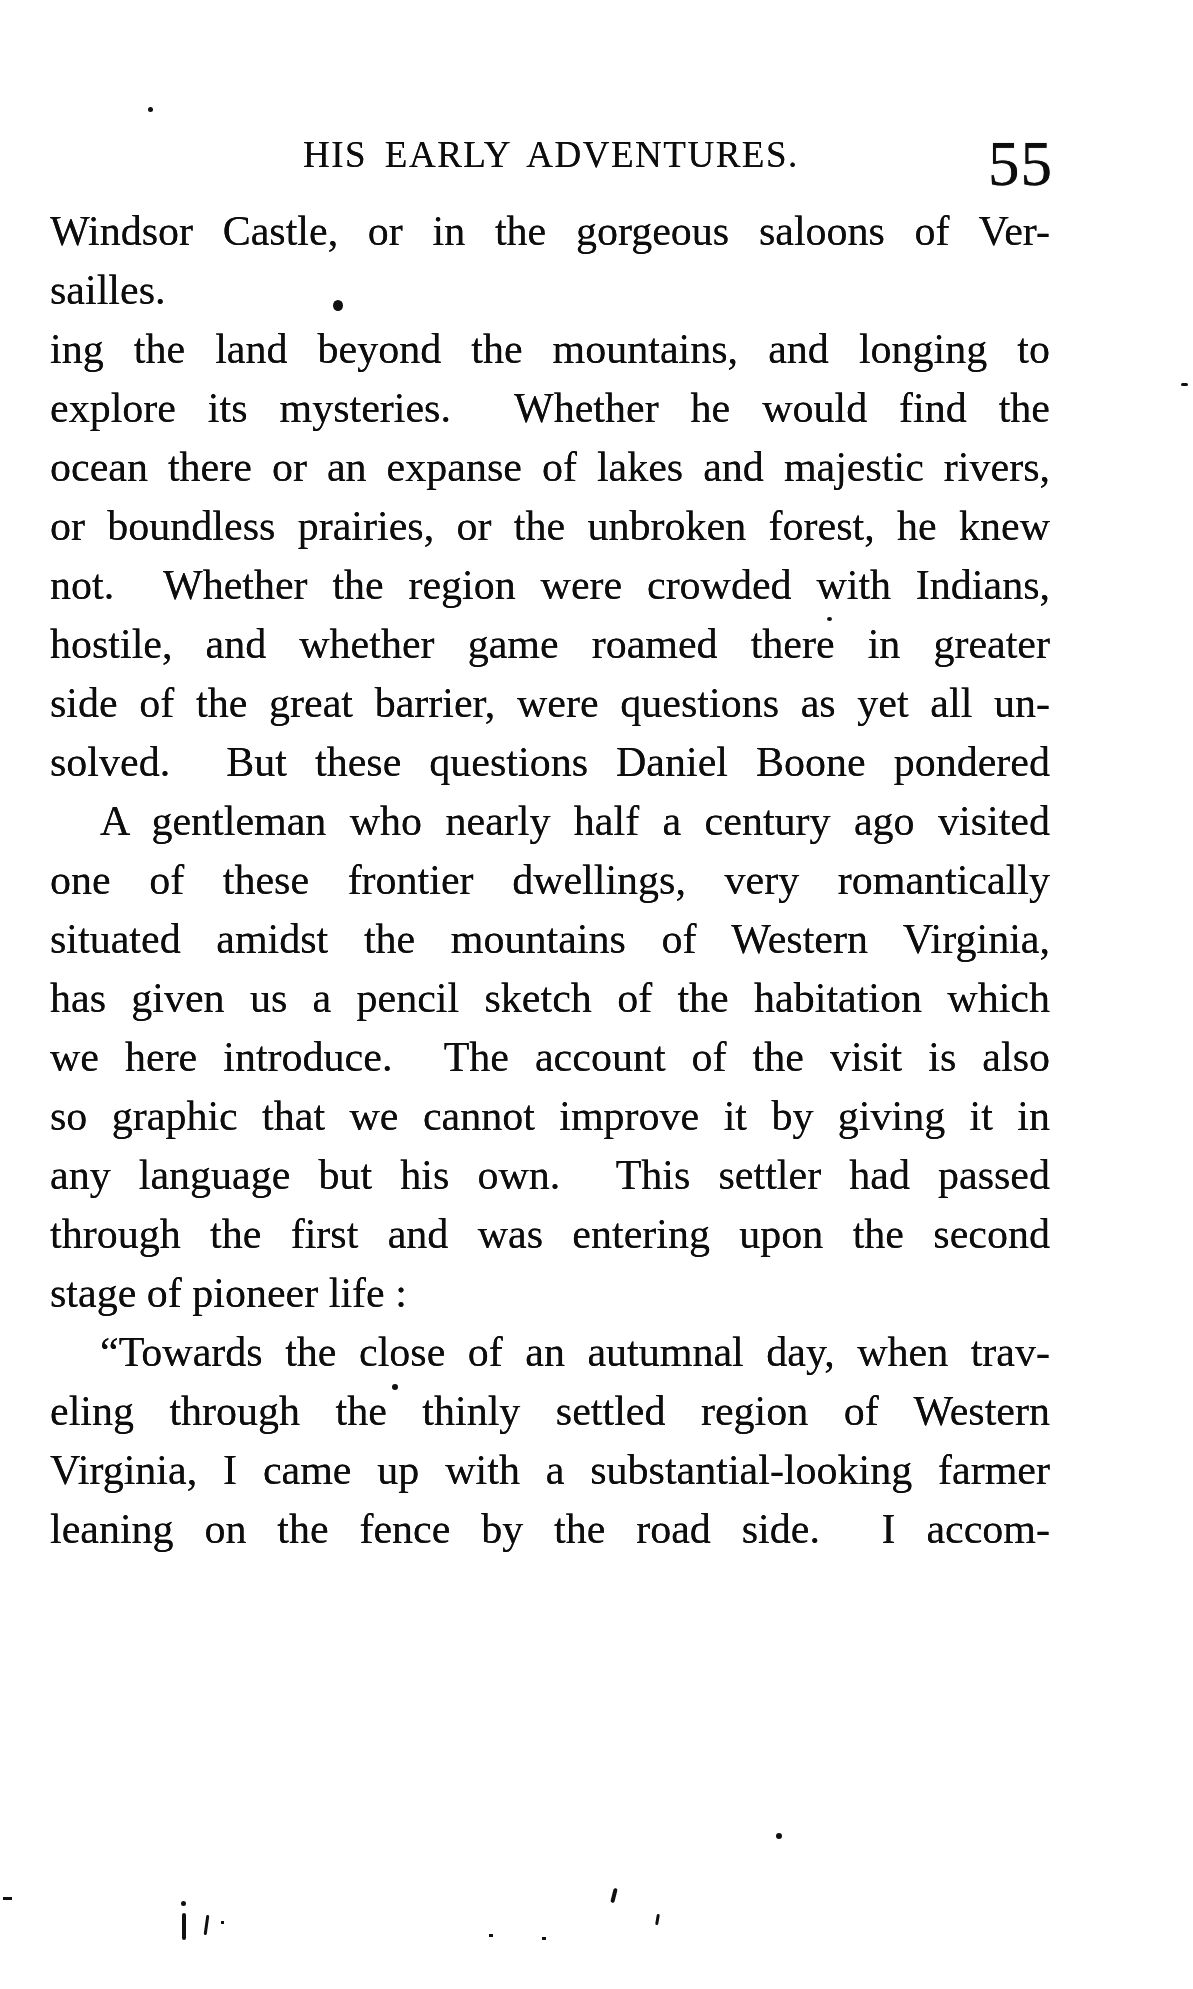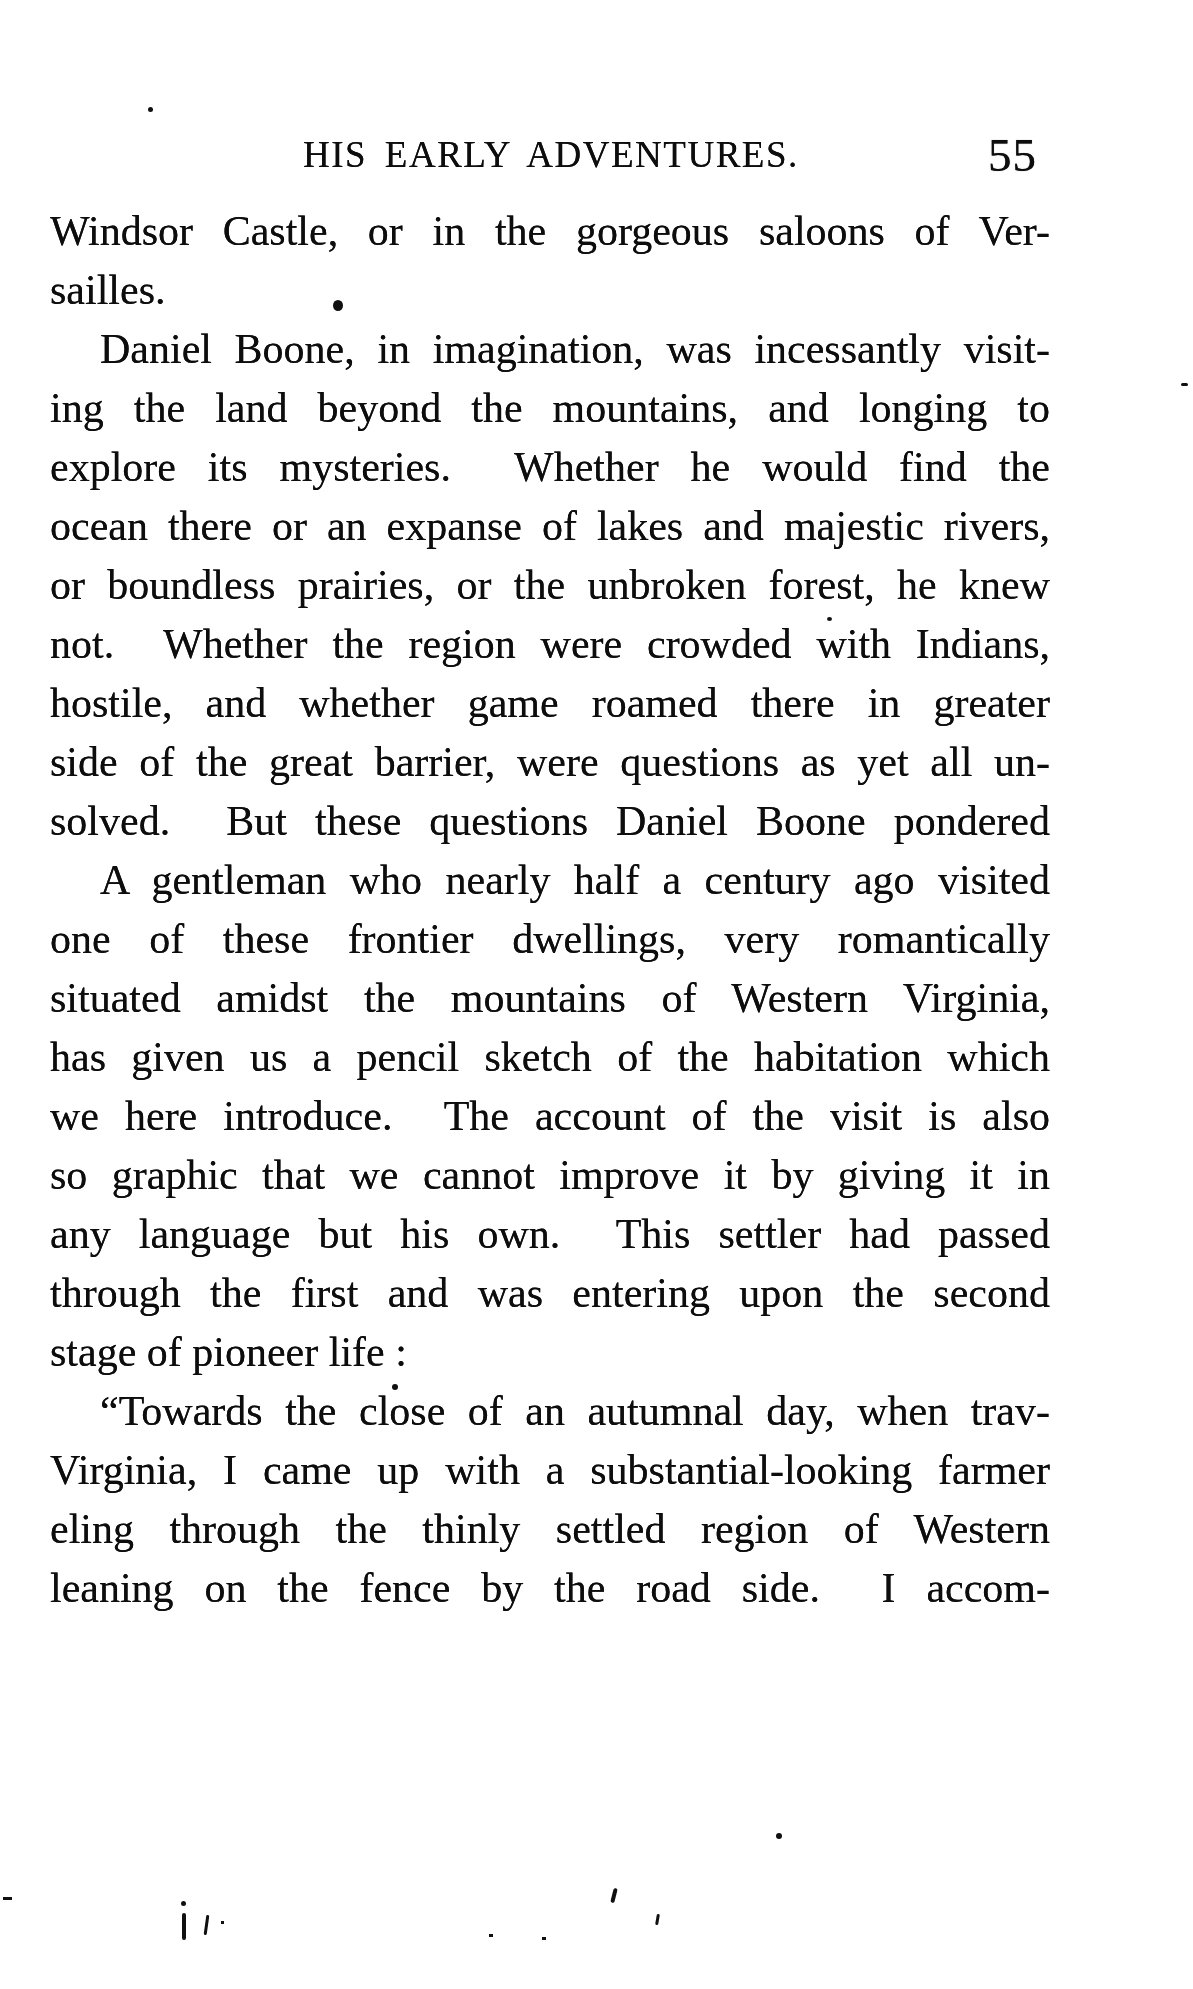--- a/index.html
+++ b/index.html
@@ -25,21 +25,21 @@
     font-size: 37px;
     letter-spacing: 1.5px;
     word-spacing: 7px;
     white-space: nowrap;
     text-shadow: 0 0 0.6px rgba(0,0,0,0.85);
   }
   .page-num {
     position: absolute;
     top: 128px;
     left: 988px;
-    font-size: 47px;
+    font-size: 63px;
     letter-spacing: 1px;
     text-shadow: 0 0 0.7px rgba(0,0,0,0.9);
   }
   .body-text {
     position: absolute;
     top: 202px;
     left: 50px;
     width: 1000px;
   }
   .line {
@@ -70,41 +70,40 @@
 <div class="page">
 
   <div>
     <div class="running-head">HIS EARLY ADVENTURES.</div>
     <div class="page-num">55</div>
   </div>
 
   <div class="body-text">
     <div class="line">Windsor Castle, or in the gorgeous saloons of Ver-</div>
     <div class="line short">sailles.</div>
-    <div class="line indent">Daniel Boone, in imagination, was incessantly visit-</div>
     <div class="line">ing the land beyond the mountains, and longing to</div>
     <div class="line">explore its mysteries.&nbsp; Whether he would find the</div>
     <div class="line">ocean there or an expanse of lakes and majestic rivers,</div>
     <div class="line">or boundless prairies, or the unbroken forest, he knew</div>
     <div class="line">not.&nbsp; Whether the region were crowded with Indians,</div>
     <div class="line">hostile, and whether game roamed there in greater</div>
     <div class="line">side of the great barrier, were questions as yet all un-</div>
     <div class="line">solved.&nbsp; But these questions Daniel Boone pondered</div>
     <div class="line indent">A gentleman who nearly half a century ago visited</div>
     <div class="line">one of these frontier dwellings, very romantically</div>
     <div class="line">situated amidst the mountains of Western Virginia,</div>
     <div class="line">has given us a pencil sketch of the habitation which</div>
     <div class="line">we here introduce.&nbsp; The account of the visit is also</div>
     <div class="line">so graphic that we cannot improve it by giving it in</div>
     <div class="line">any language but his own.&nbsp; This settler had passed</div>
     <div class="line">through the first and was entering upon the second</div>
     <div class="line short">stage of pioneer life :</div>
     <div class="line indent">“Towards the close of an autumnal day, when trav-</div>
+    <div class="line">eling through the thinly settled region of Western</div>
     <div class="line">Virginia, I came up with a substantial-looking farmer</div>
-    <div class="line">eling through the thinly settled region of Western</div>
     <div class="line">leaning on the fence by the road side.&nbsp; I accom-</div>
   </div>
 
   <div class="art" style="left:148px; top:107px; width:5px; height:5px; border-radius:50%;"></div>
   <div class="art" style="left:1181px; top:383px; width:7px; height:3px; border-radius:2px;"></div>
   <div class="art" style="left:827px; top:617px; width:5px; height:4px; border-radius:50%;"></div>
   <div class="art" style="left:333px; top:300px; width:10px; height:11px; border-radius:50%;"></div>
   <div class="art" style="left:392px; top:1384px; width:6px; height:6px; border-radius:50%;"></div>
   <div class="art" style="left:776px; top:1833px; width:6px; height:6px; border-radius:50%;"></div>
   <div class="art" style="left:3px; top:1897px; width:9px; height:3px;"></div>

